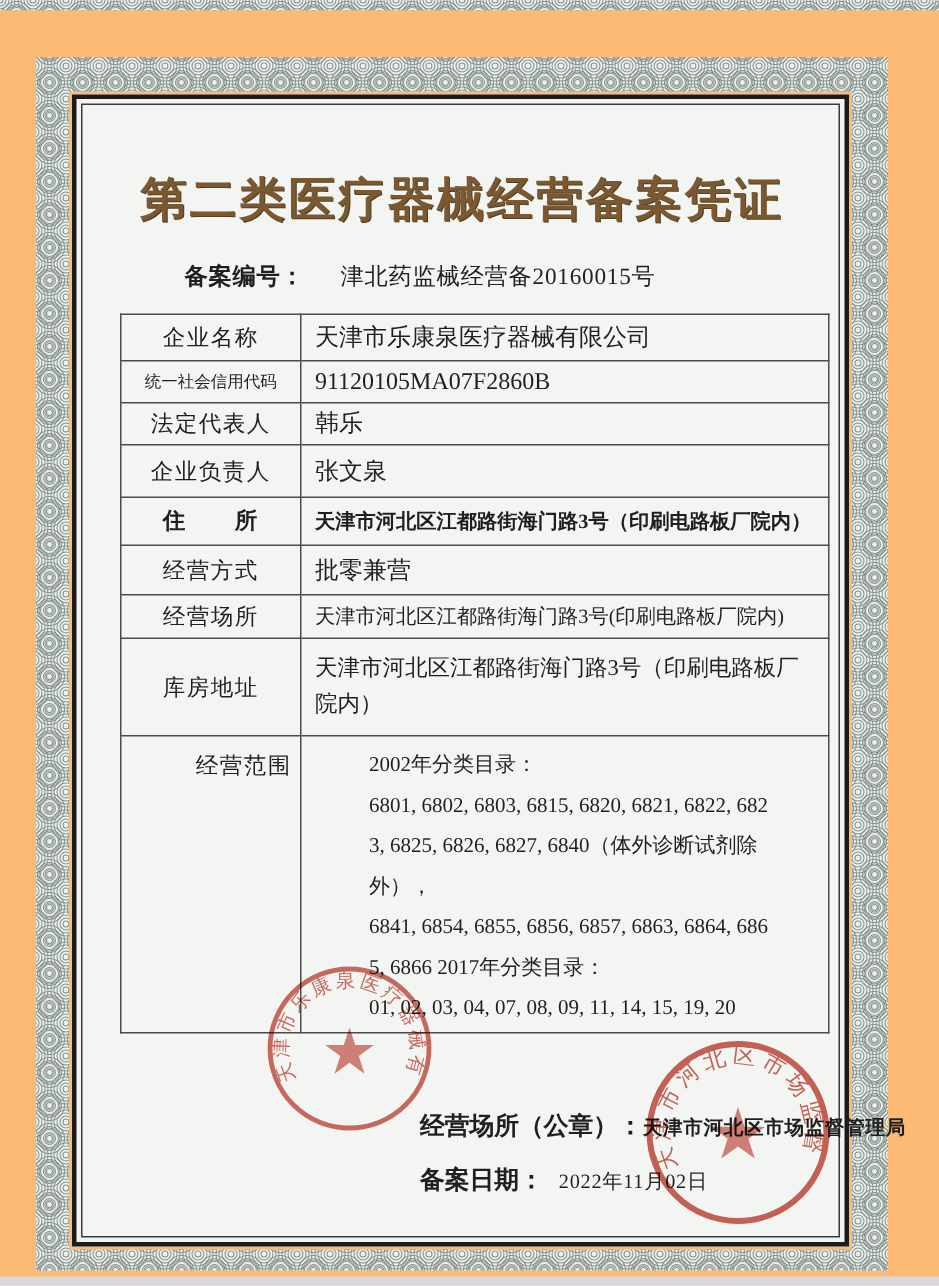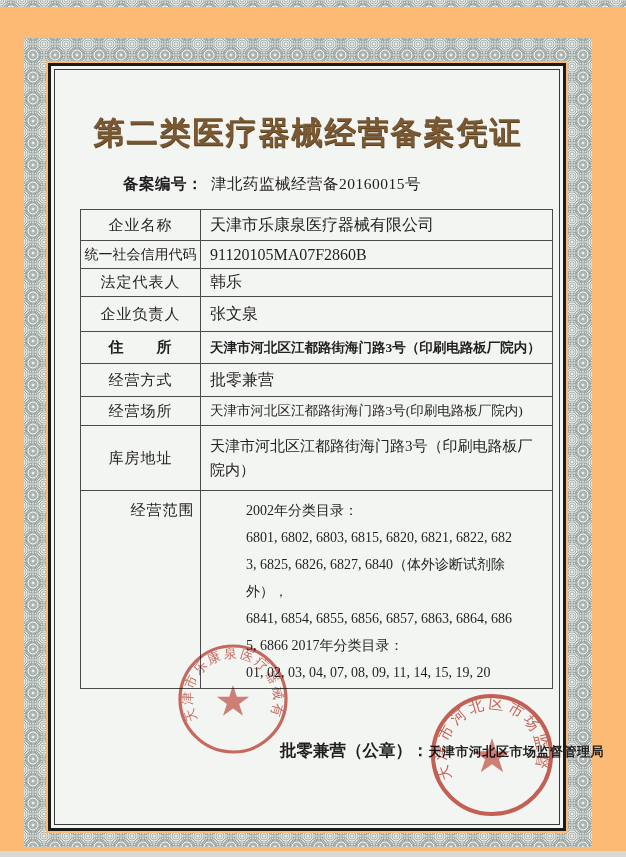--- a/index.html
+++ b/index.html
@@ -19,30 +19,30 @@
   }
   .thin-frame{position:absolute;inset:3px;border:1px solid #3a3a3a;}
   .content{position:absolute;inset:0;z-index:3;}
   .cert-title{
     position:absolute;left:0;top:112px;width:616px;text-align:center;
     font-size:31px;font-weight:bold;letter-spacing:2px;color:#7a5832;
     text-shadow:0.6px 0.8px 0 #55401f;
   }
   .reg-line{position:absolute;left:123px;top:174px;font-size:15.5px;letter-spacing:0.5px;}
   .reg-line .lbl{font-weight:600;text-align:right;}
-  .reg-line .val{margin-left:8px;}
+  .reg-line .val{margin-left:24px;}
   .info-table-wrap{position:absolute;left:80px;top:209px;}
   table.info{border-collapse:collapse;table-layout:fixed;width:453px;}
   table.info td{border:1px solid #4b4b4b;vertical-align:middle;}
   td.lab{width:117px;text-align:center;font-size:15px;letter-spacing:1px;}
   td.val{width:336px;padding-left:9px;padding-right:6px;font-size:16px;}
   tr.r1{height:31px;padding-left:39px;} tr.r2{height:28px;} tr.r3{height:28px;} tr.r4{height:35px;}
   tr.r5{height:32px;font-weight:bold;} tr.r6{height:33px;} tr.r7{height:29px;margin-top:13px;} tr.r8{height:65px;}
   tr.r9{height:198px;}
-  tr.r2 td.lab{font-size:14px;letter-spacing:0;}
+  tr.r2 td.lab{font-size:11px;letter-spacing:0;}
   tr.r5 td.val, tr.r7 td.val{font-size:13.5px;}
   tr.r8 td.val{font-size:15px;line-height:24px;}
   tr.r9 td{vertical-align:top;padding-left:45px;}
   tr.r9 td.lab{padding-top:10px;}
   tr.r9 td.val{padding-top:6px;font-size:14px;line-height:27px;white-space:pre;}
   .footer-dept{position:absolute;left:280px;top:740px;white-space:nowrap;font-size:16.5px;font-weight:600;}
   .footer-dept .val{font-size:13px;font-weight:600;letter-spacing:0.5px;}
   .footer-date{position:absolute;left:280px;top:776px;white-space:nowrap;font-size:16.5px;font-weight:600;}
   .footer-date .val{font-size:13.5px;font-weight:normal;margin-left:10px;letter-spacing:0.5px;}
   .stamps{position:absolute;left:0;top:0;z-index:5;pointer-events:none;mix-blend-mode:multiply;}
@@ -151,21 +151,24 @@
 外），
 6841, 6854, 6855, 6856, 6857, 6863, 6864, 686
 5, 6866 2017年分类目录：
 01, 02, 03, 04, 07, 08, 09, 11, 14, 15, 19, 20</td>
         </tr>
       </tbody>
         </table>
     </div>
 
     <div class="footer-dept">
-      <span>批零兼营（公章）：</span><span class="val">天津市河北区市场监督管理局</span>
+      <span>经营场所（公章）：</span><span class="val">天津市河北区市场监督管理局</span>
+    </div>
+    <div class="footer-date">
+      <span>备案日期：</span><span class="val">2022年11月02日</span>
     </div>
   </div>
 
   <svg class="stamps" width="626" height="857" aria-hidden="true">
     <defs>
       <path id="sealArcL" d="M 197.5 719.5 A 41 41 0 1 1 268.5 719.5" fill="none"></path>
       <path id="sealArcR" d="M 452.2 778 A 46 46 0 1 1 531.8 778" fill="none"></path>
     </defs>
     <g opacity="0.8">
       <circle cx="233" cy="699" r="53" fill="none" stroke="#c4493d" stroke-width="3.2"></circle>

